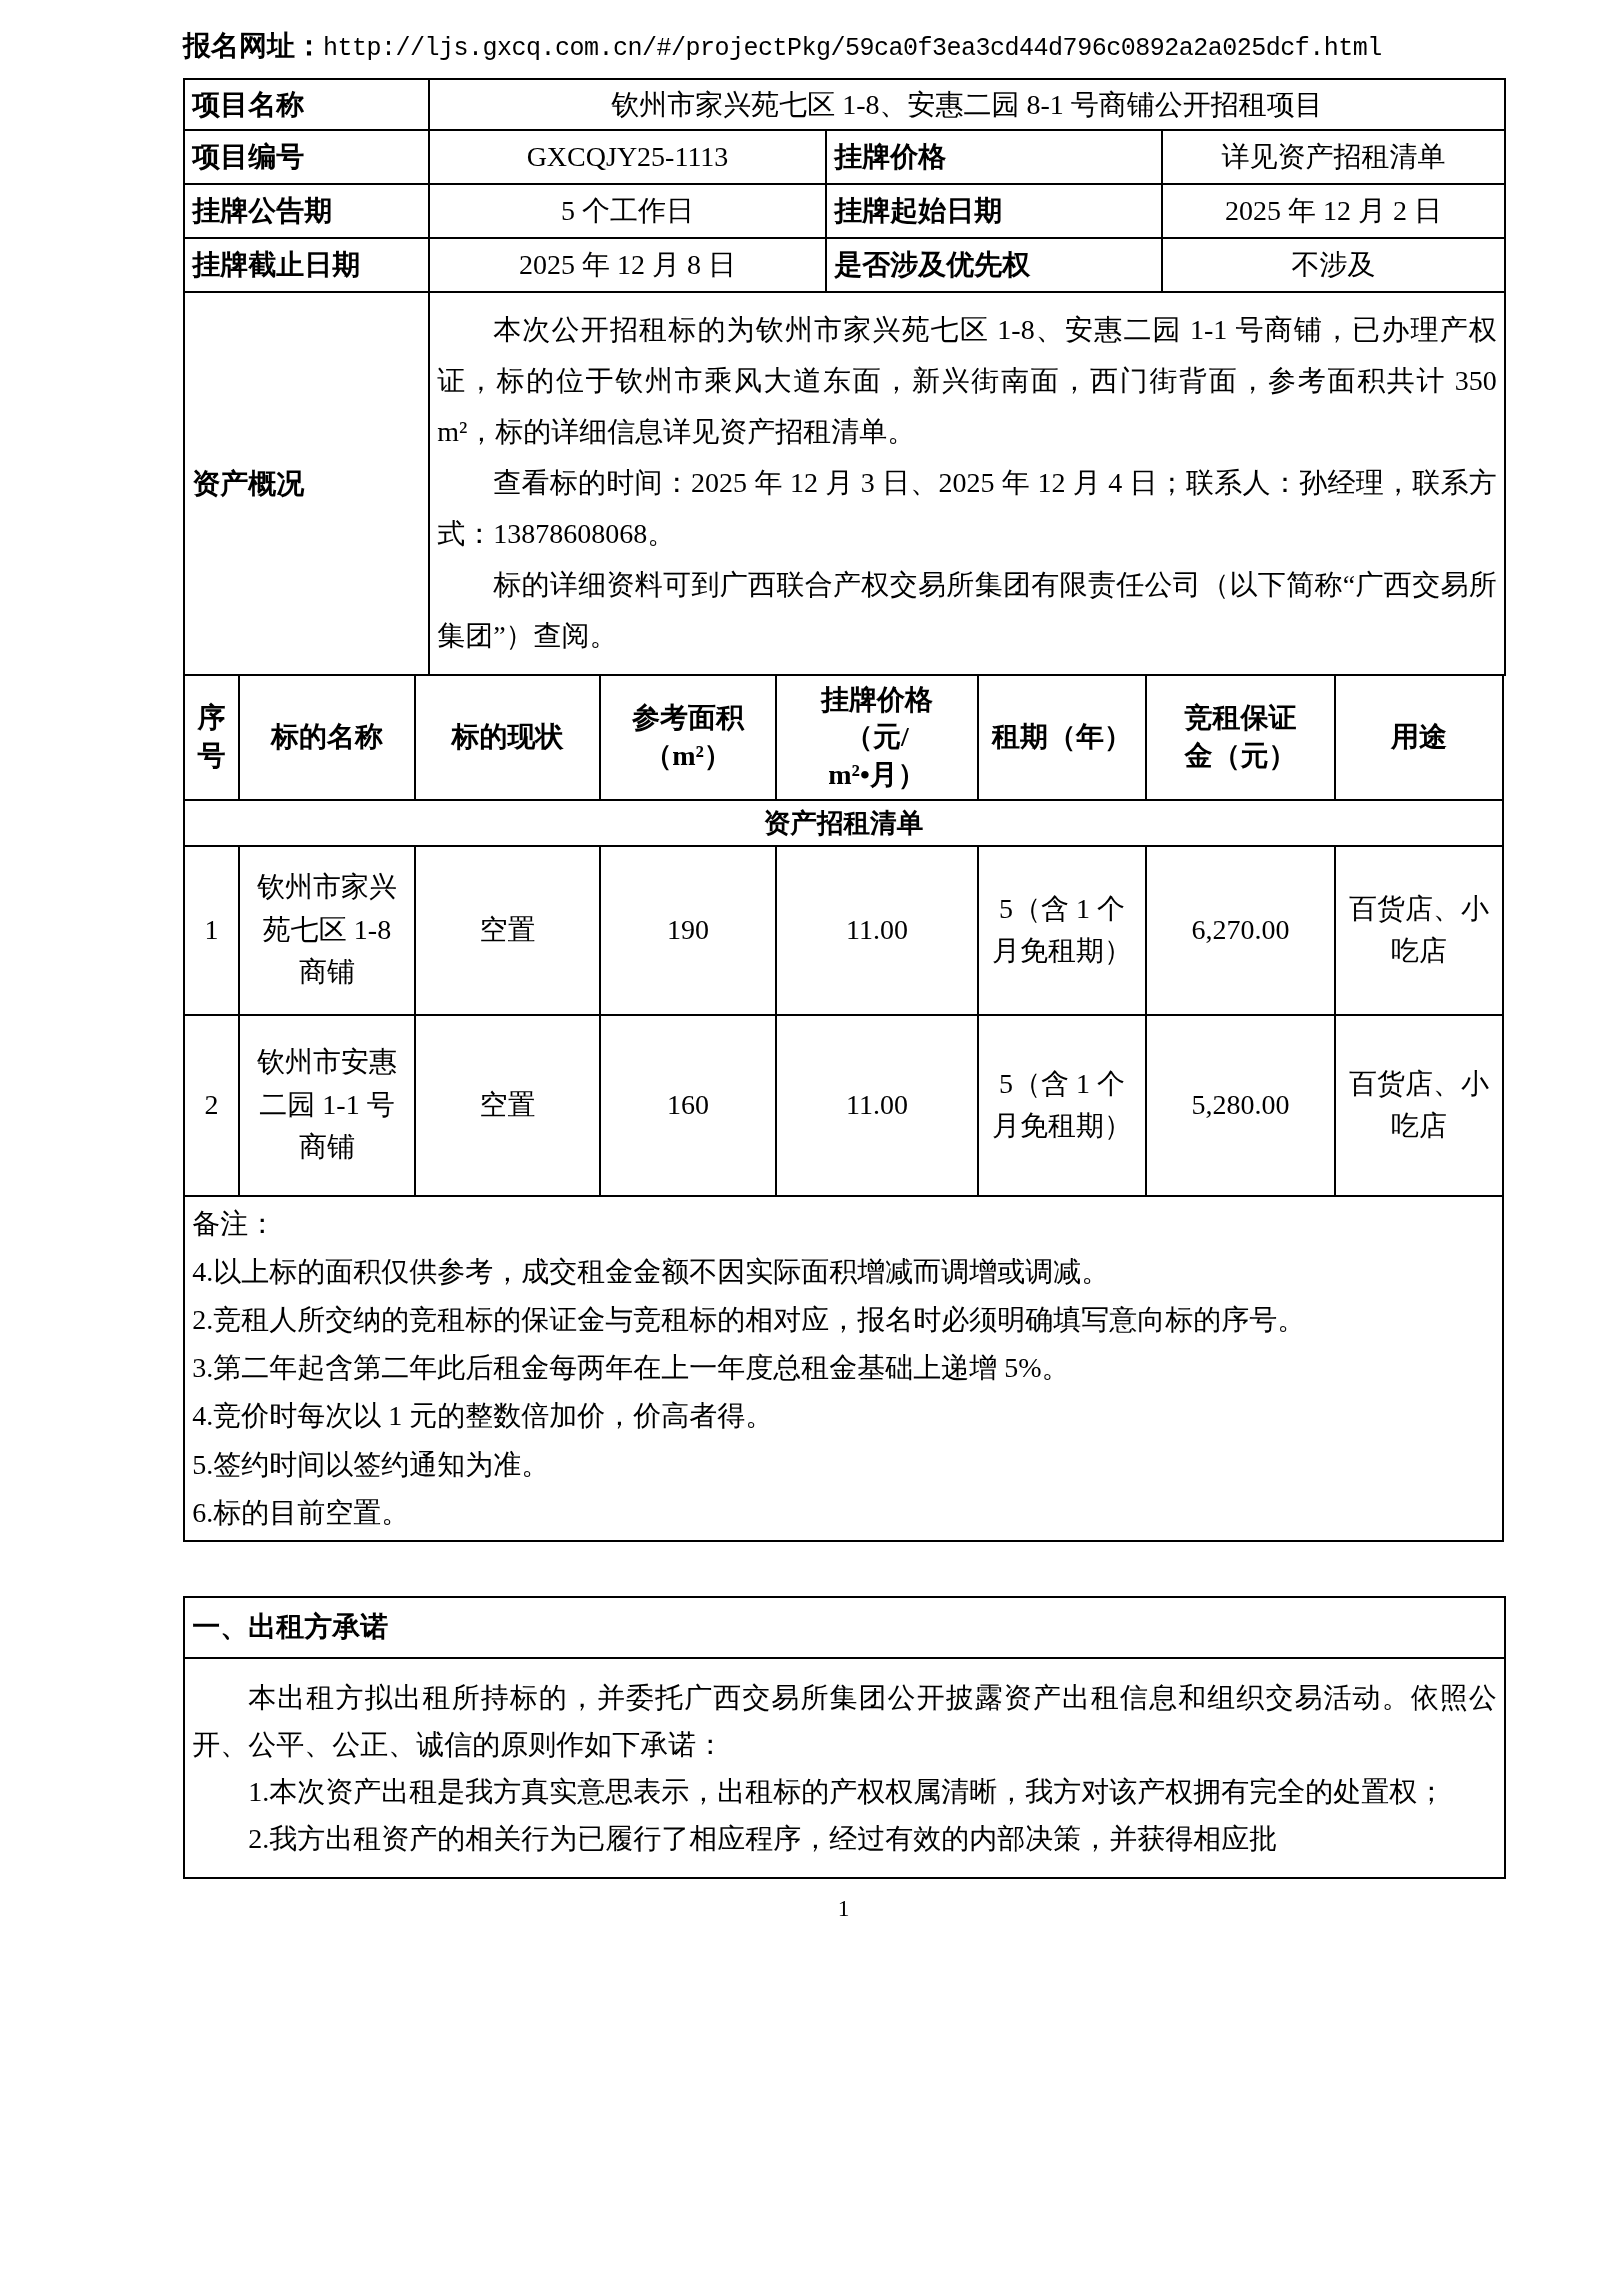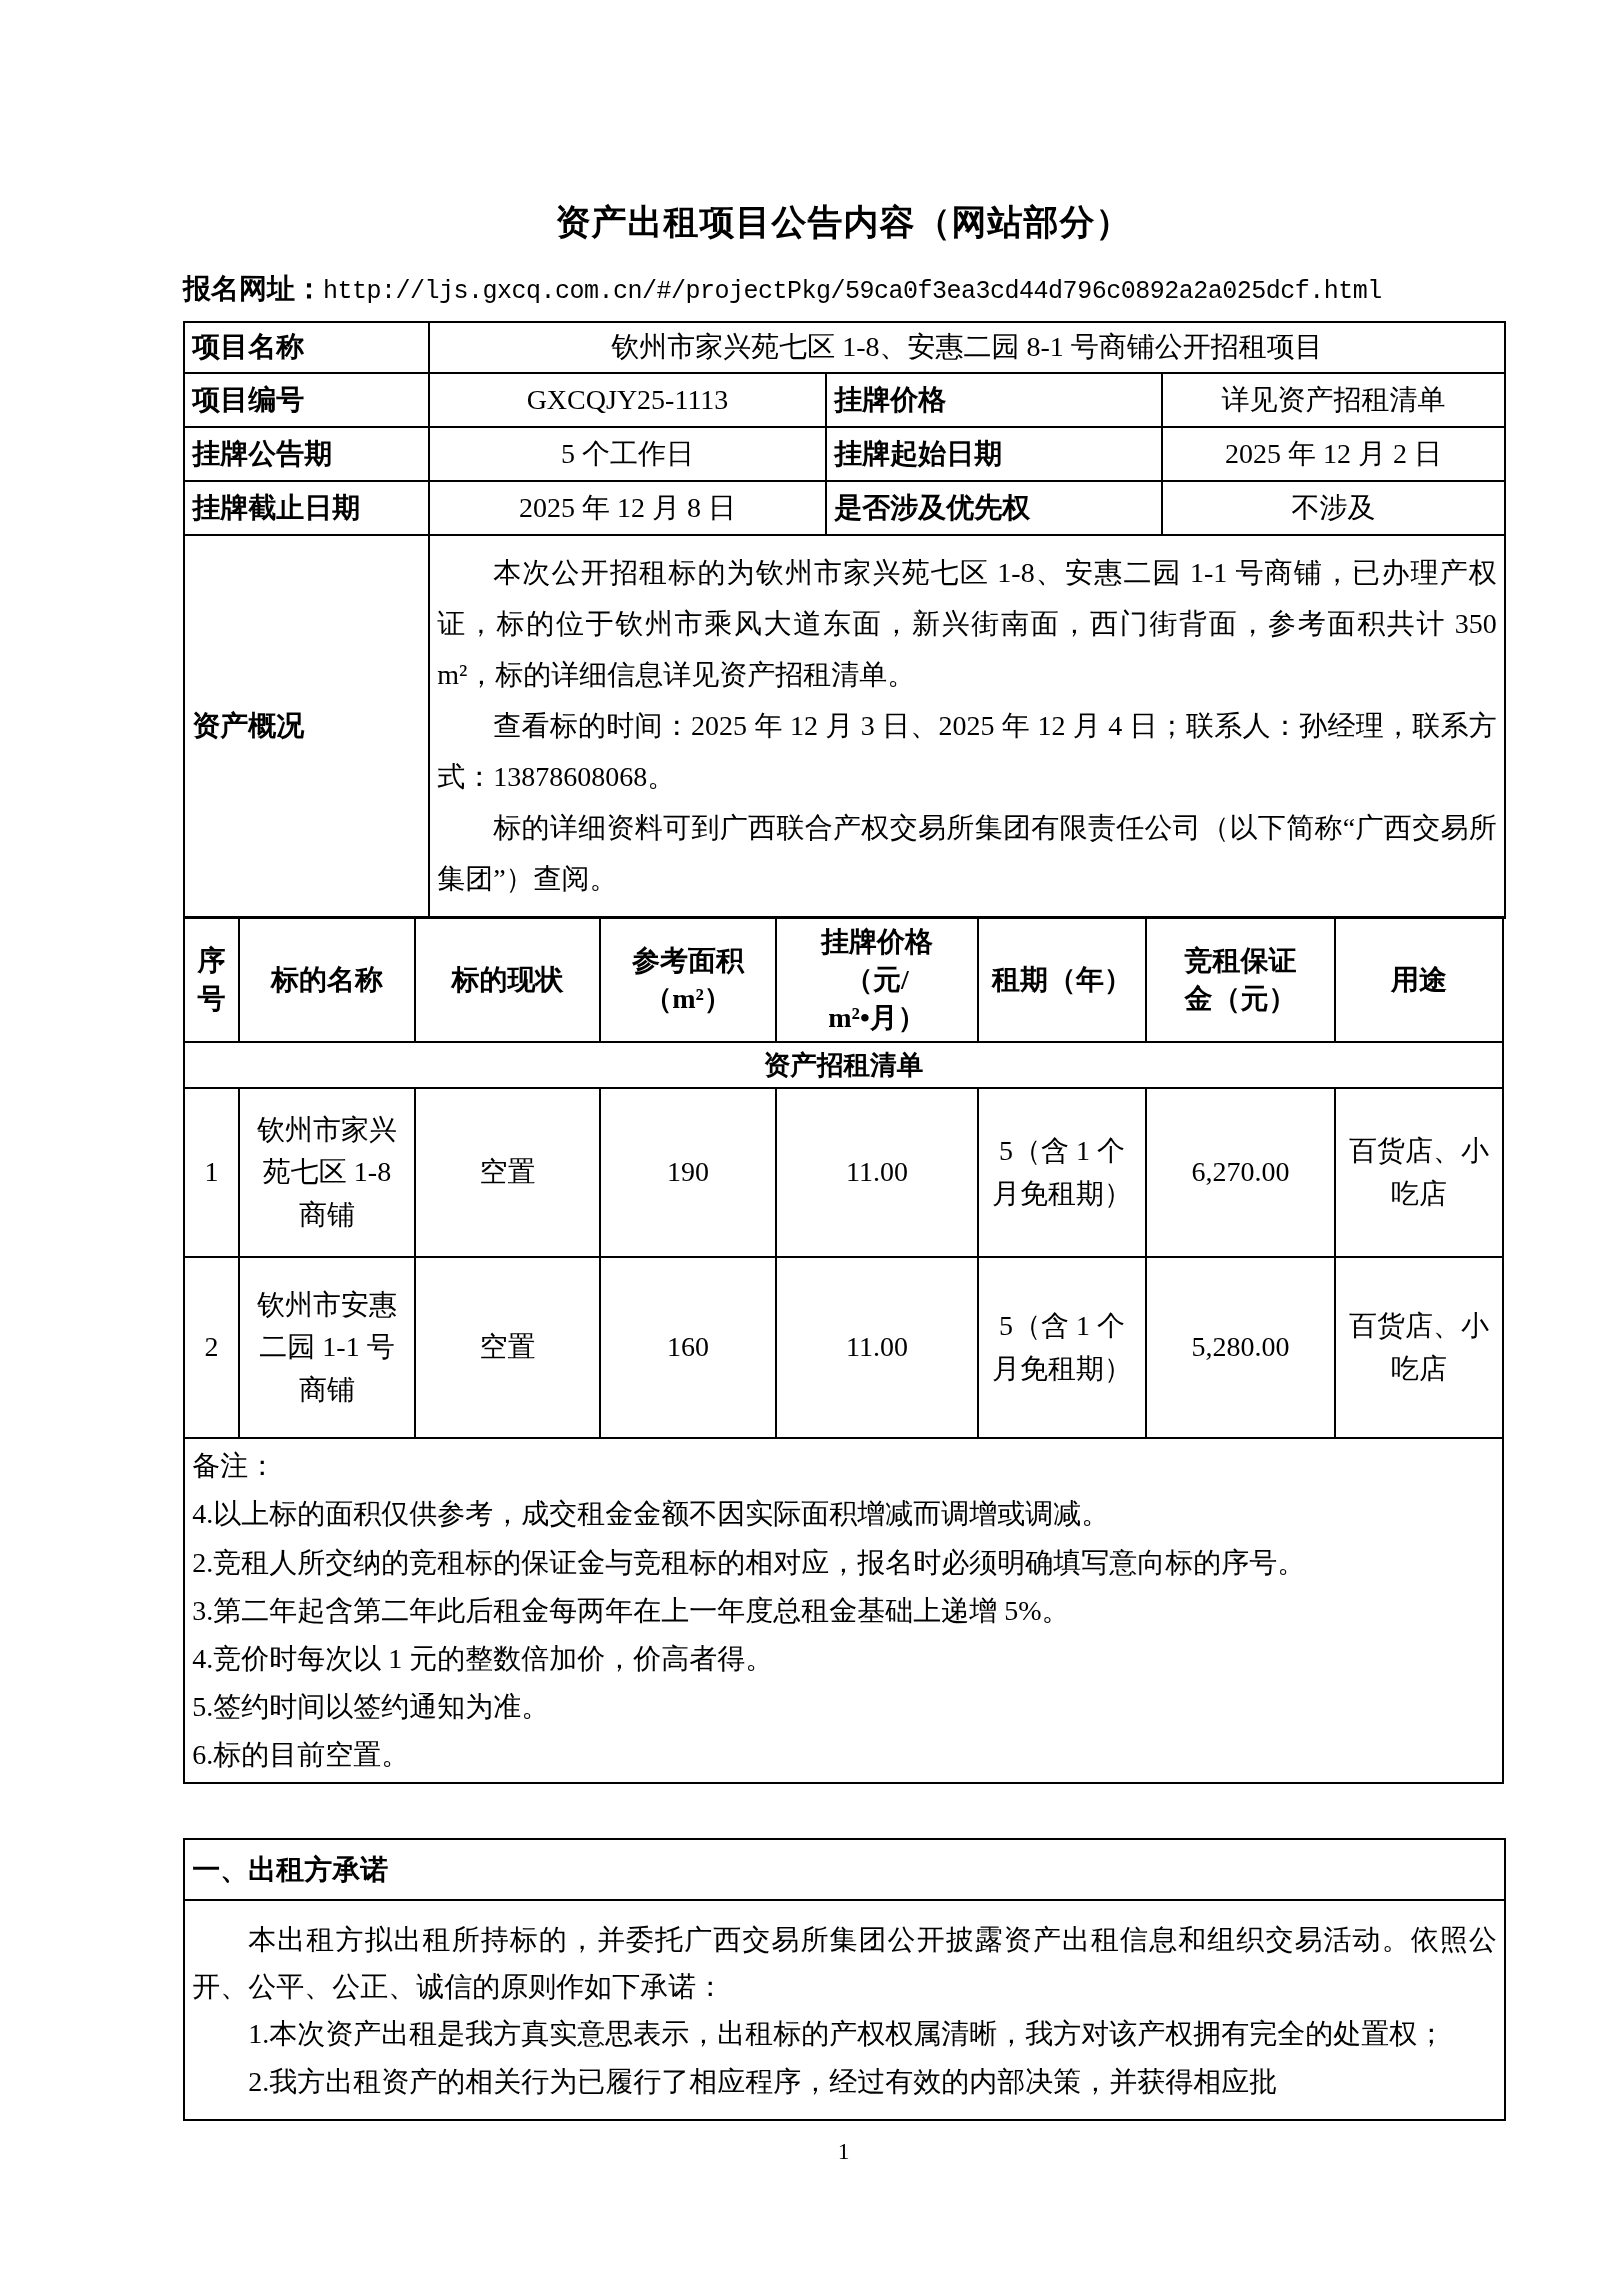--- a/index.html
+++ b/index.html
@@ -104,21 +104,20 @@
     text-align: center;
     font-size: 23.5px;
   }
 </style>
 </head>
 <body>
 
 <div class="page">
   <div class="content">
 
-    <h1 class="doc-title">资产出租项目公告内容（网站部分）</h1>
 
     <div class="signup-line">
       <span class="signup-label">报名网址：</span><span class="signup-url">http://ljs.gxcq.com.cn/#/projectPkg/59ca0f3ea3cd44d796c0892a2a025dcf.html</span>
     </div>
 
     <table class="doc-table info-table">
       <colgroup>
         <col style="width:245px">
           <col style="width:397px">
           <col style="width:336px">

